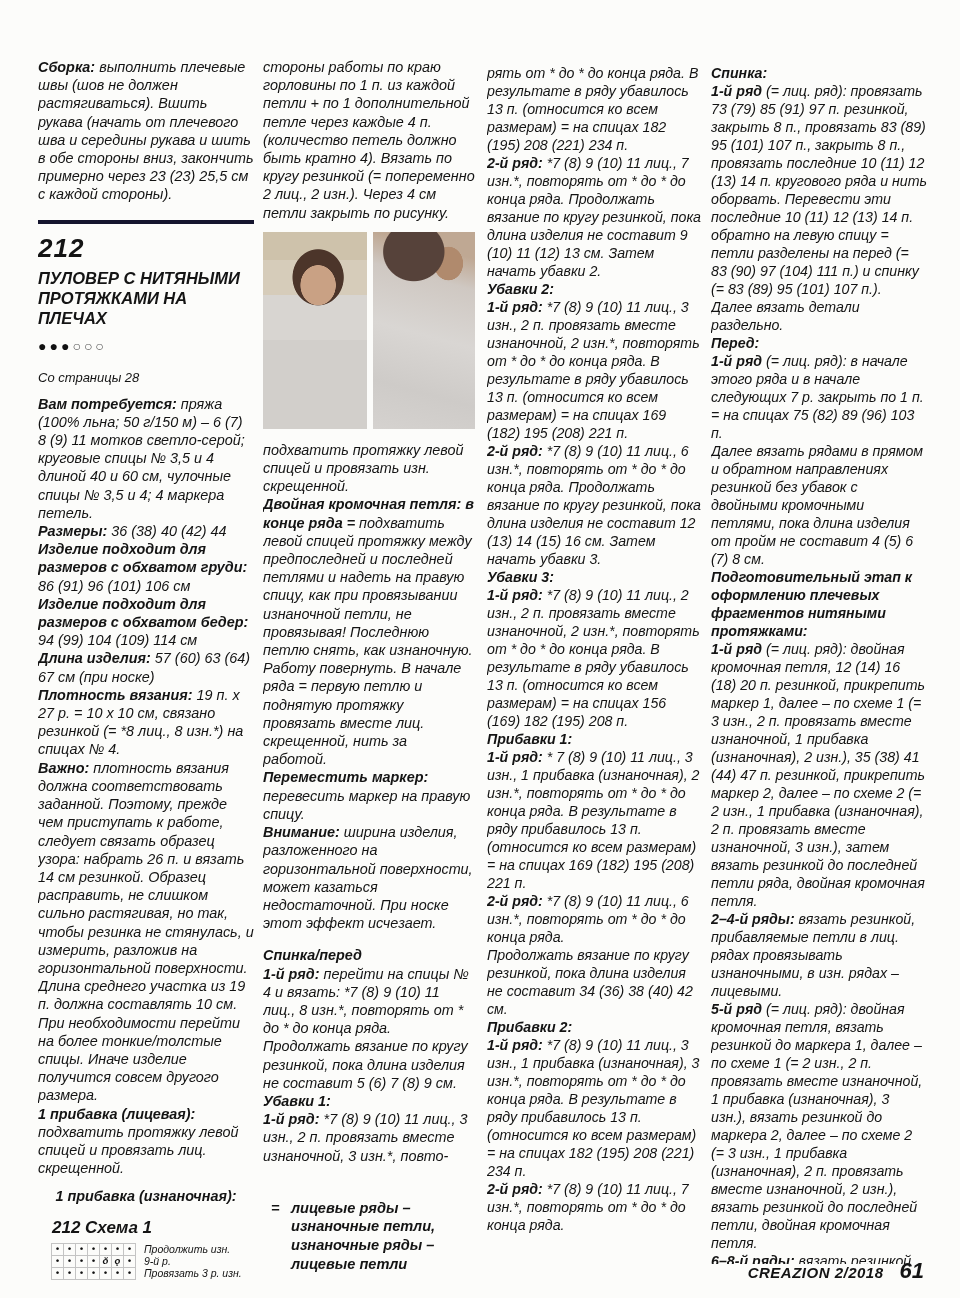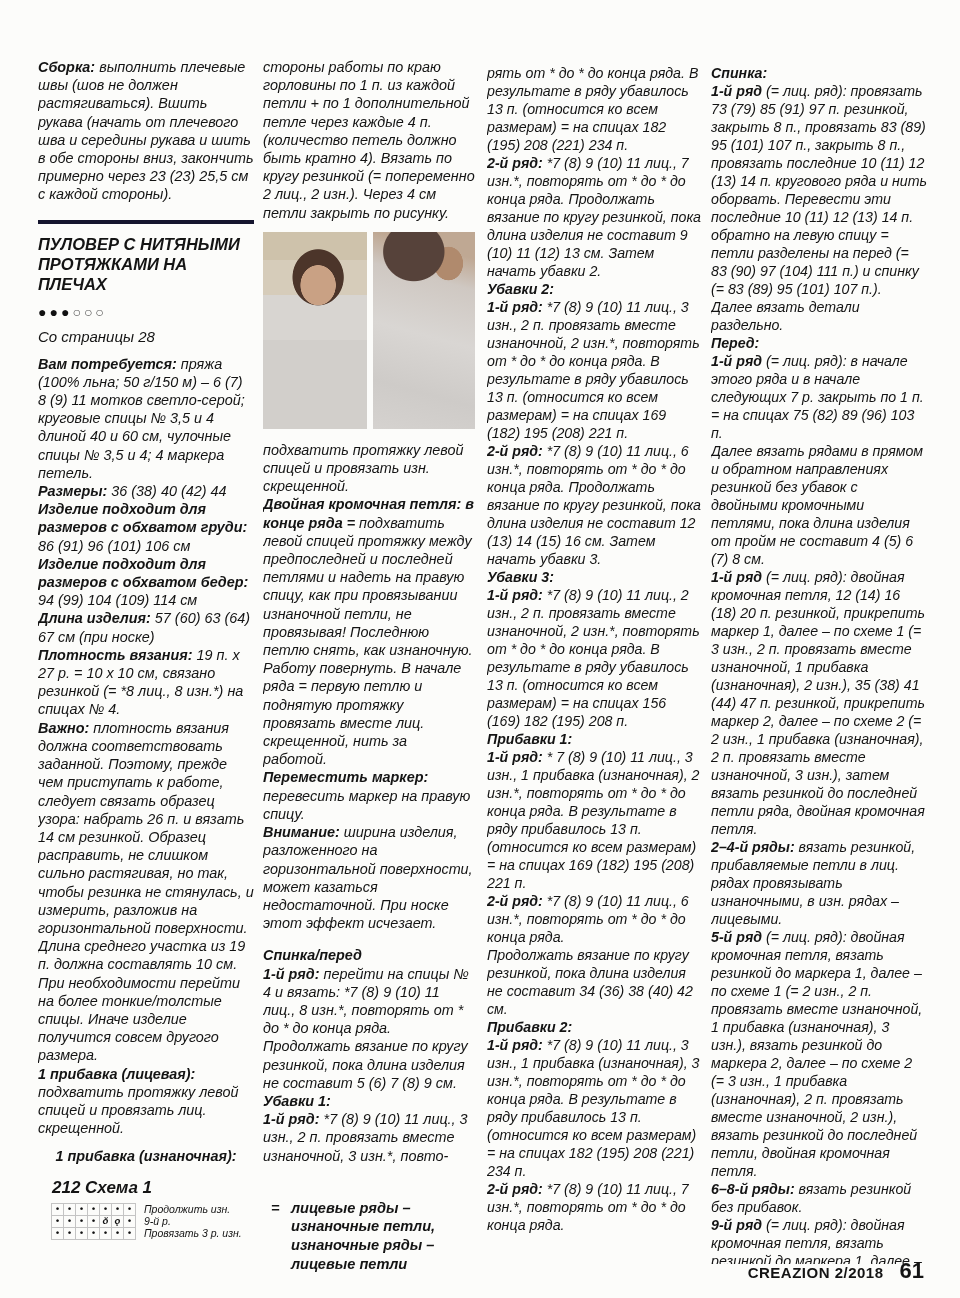--- a/index.html
+++ b/index.html
@@ -17,21 +17,21 @@
   .para{margin:0;font-size:14.4px;line-height:18.2px;text-align:left;}
   #col3 .para,#col4 .para{font-size:14.2px;line-height:18px;}
   .head{font-weight:bold;}
   b.lead{font-weight:bold;}
   .sec-rule{border-top:4px solid #15152e;margin:16px 0 10px 0;}
   .sec-num{font-size:26px;font-weight:bold;line-height:28px;margin:0 0 6px 0;letter-spacing:1px;}
   .sec-title{font-size:16.5px;font-weight:bold;line-height:20px;margin:0 0 10px 0;}
   .dots{font-size:14px;letter-spacing:3px;margin:0 0 6px 0;}
   .dots .on{color:#111;}
   .dots .off{color:#555;}
-  .frompage{font-size:15px;margin:8px 0 10px 0;}
+  .frompage{font-size:13px;margin:16px 0 10px 0;}
   .photos{display:flex;gap:6px;margin:10px 0 12px 0;}
   .photo{height:197px;border:0;}
   .photo.left{width:104px;
     background:
       radial-gradient(ellipse 30px 34px at 53% 27%, #c9a184 0 58%, rgba(0,0,0,0) 60%),
       radial-gradient(ellipse 42px 46px at 53% 23%, #4c352a 0 60%, rgba(0,0,0,0) 62%),
       linear-gradient(180deg,#cec2ab 0 14%,#d6ccba 14% 32%,#d8d5d1 32% 55%,#d2cfcb 55% 100%);}
   .photo.right{width:102px;
     background:
       radial-gradient(ellipse 52px 50px at 40% 10%, #56423a 0 58%, rgba(0,0,0,0) 60%),
@@ -42,32 +42,33 @@
   .s-row{display:flex;align-items:center;height:12px;}
   .s-cells{display:flex;}
   .s-cell{width:11px;height:11px;border:1px solid #c4c4c4;margin:-1px 0 0 -1px;
     font-size:9.5px;line-height:10px;text-align:center;color:#111;font-weight:bold;}
   .s-label{font-size:10.5px;line-height:11px;margin-left:8px;white-space:nowrap;}
   .legend{margin:34px 0 0 -16px;}
   .lg-row{display:flex;font-size:14.6px;line-height:18.6px;font-weight:bold;margin-top:2px;}
   .lg-sym{width:24px;flex:none;}
   .lg-eq{width:20px;flex:none;}
   .lg-text{flex:1;}
-  .footer{position:absolute;right:36px;bottom:14px;display:flex;align-items:baseline;}
+  .footer{position:absolute;right:36px;bottom:14px;display:flex;align-items:baseline;font-style:italic;}
   .footer .mag{font-size:15px;font-weight:bold;letter-spacing:.5px;}
   .footer .pnum{font-size:22px;font-weight:bold;margin-left:16px;}
 </style>
 </head>
 <body>
 
 <div class="col" id="col1">
   <div>
       <p class="para"><b class="lead">Сборка: </b>выполнить плечевые швы (шов не должен растягиваться). Вшить рукава (начать от плечевого шва и середины рукава и шить в обе стороны вниз, закончить примерно через 23 (23) 25,5 см с каждой стороны).</p>
     </div>
   <div class="sec-rule"></div>
+  <p class="sec-num">212</p>
   <p class="sec-title">ПУЛОВЕР С НИТЯНЫМИ ПРОТЯЖКАМИ НА ПЛЕЧАХ</p>
   <p class="dots" id="difficulty"><span class="on">●</span><span class="on">●</span><span class="on">●</span><span class="off">○</span><span class="off">○</span><span class="off">○</span></p>
   <p class="frompage">Со страницы 28</p>
   <div>
       <p class="para"><b class="lead">Вам потребуется: </b>пряжа (100% льна; 50 г/150 м) – 6 (7) 8 (9) 11 мотков светло-серой; круговые спицы № 3,5 и 4 длиной 40 и 60 см, чулочные спицы № 3,5 и 4; 4 маркера петель.</p>
       <p class="para"><b class="lead">Размеры: </b>36 (38) 40 (42) 44</p>
       <p class="para"><b class="lead">Изделие подходит для размеров с обхватом груди: </b>86 (91) 96 (101) 106 см</p>
       <p class="para"><b class="lead">Изделие подходит для размеров с обхватом бедер: </b>94 (99) 104 (109) 114 см</p>
       <p class="para"><b class="lead">Длина изделия: </b>57 (60) 63 (64) 67 см (при носке)</p>
       <p class="para"><b class="lead">Плотность вязания: </b>19 п. x 27 р. = 10 x 10 см, связано резинкой (= *8 лиц., 8 изн.*) на спицах № 4.</p>
@@ -163,20 +164,21 @@
     </div>
 </div>
 
 <div class="col" id="col4">
   <div>
       <p class="para head">Спинка:</p>
       <p class="para"><b class="lead">1-й ряд </b>(= лиц. ряд): провязать 73 (79) 85 (91) 97 п. резинкой, закрыть 8 п., провязать 83 (89) 95 (101) 107 п., закрыть 8 п., провязать последние 10 (11) 12 (13) 14 п. кругового ряда и нить оборвать. Перевести эти последние 10 (11) 12 (13) 14 п. обратно на левую спицу = петли разделены на перед (= 83 (90) 97 (104) 111 п.) и спинку (= 83 (89) 95 (101) 107 п.). Далее вязать детали раздельно.</p>
       <p class="para head">Перед:</p>
       <p class="para"><b class="lead">1-й ряд </b>(= лиц. ряд): в начале этого ряда и в начале следующих 7 р. закрыть по 1 п. = на спицах 75 (82) 89 (96) 103 п.</p>
       <p class="para">Далее вязать рядами в прямом и обратном направлениях резинкой без убавок с двойными кромочными петлями, пока длина изделия от пройм не составит 4 (5) 6 (7) 8 см.</p>
+      <p class="para head">Подготовительный этап к оформлению плечевых фрагментов нитяными протяжками:</p>
       <p class="para"><b class="lead">1-й ряд </b>(= лиц. ряд): двойная кромочная петля, 12 (14) 16 (18) 20 п. резинкой, прикрепить маркер 1, далее – по схеме 1 (= 3 изн., 2 п. провязать вместе изнаночной, 1 прибавка (изнаночная), 2 изн.), 35 (38) 41 (44) 47 п. резинкой, прикрепить маркер 2, далее – по схеме 2 (= 2 изн., 1 прибавка (изнаночная), 2 п. провязать вместе изнаночной, 3 изн.), затем вязать резинкой до последней петли ряда, двойная кромочная петля.</p>
       <p class="para"><b class="lead">2–4-й ряды: </b>вязать резинкой, прибавляемые петли в лиц. рядах провязывать изнаночными, в изн. рядах – лицевыми.</p>
       <p class="para"><b class="lead">5-й ряд </b>(= лиц. ряд): двойная кромочная петля, вязать резинкой до маркера 1, далее – по схеме 1 (= 2 изн., 2 п. провязать вместе изнаночной, 1 прибавка (изнаночная), 3 изн.), вязать резинкой до маркера 2, далее – по схеме 2 (= 3 изн., 1 прибавка (изнаночная), 2 п. провязать вместе изнаночной, 2 изн.), вязать резинкой до последней петли, двойная кромочная петля.</p>
       <p class="para"><b class="lead">6–8-й ряды: </b>вязать резинкой без прибавок.</p>
       <p class="para"><b class="lead">9-й ряд </b>(= лиц. ряд): двойная кромочная петля, вязать резинкой до маркера 1, далее – по схеме 1 (= 1 изн., 2 п. провязать вместе изнаночной, 1 прибавка (изнаноч-</p>
     </div>
 </div>
 
 <div class="footer">
   <span class="mag">CREAZION 2/2018</span>

